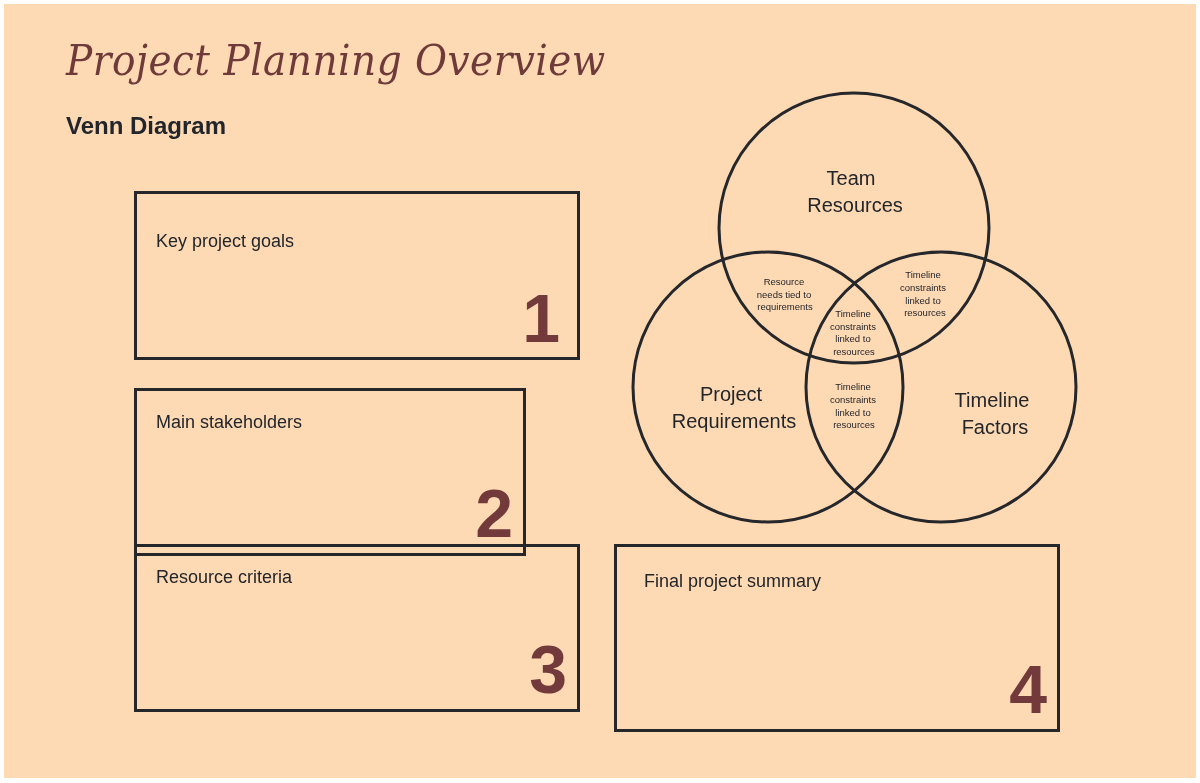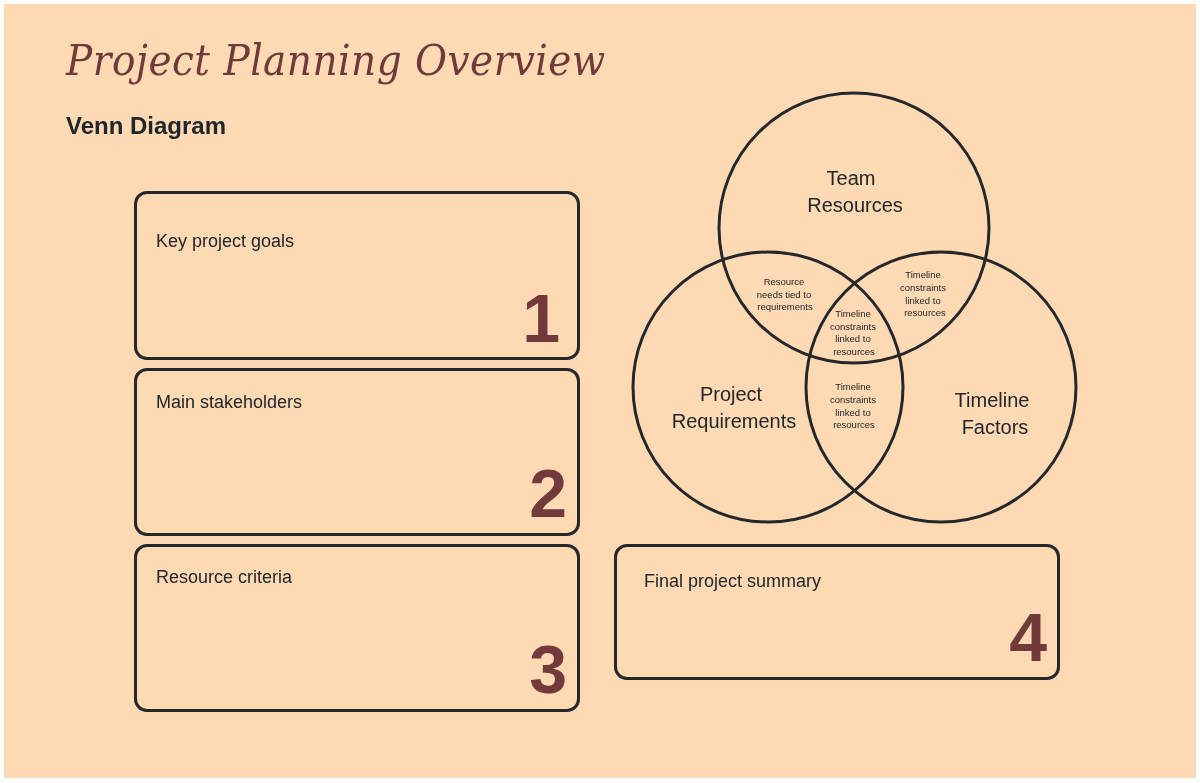--- a/index.html
+++ b/index.html
@@ -34,21 +34,21 @@
       font-family: "Liberation Sans", sans-serif;
       font-weight: bold;
       font-size: 24px;
       color: #22252a;
       white-space: nowrap;
     }
     .card {
       position: absolute;
       box-sizing: border-box;
       border: 3px solid #25272b;
-      border-radius: 13px;
+      border-radius: 0;
       background: transparent;
     }
     .card .label {
       position: absolute;
       left: 19px; top: 36px;
       font-size: 18px;
       color: #22252a;
       white-space: nowrap;
     }
     .card .num {
@@ -73,31 +73,31 @@
 <div class="canvas"></div>
 
 <div class="title">Project Planning Overview</div>
 <div class="subtitle">Venn Diagram</div>
 
 <div class="card" style="left:134px; top:191px; width:446px; height:169px;">
   <div class="label" style="top:37px;">Key project goals</div>
   <div class="num" style="right:17px; bottom:5px;">1</div>
 </div>
 
-<div class="card" style="left:134px; top:368px; width:446px; height:168px;">
+<div class="card" style="left:134px; top:388px; width:392px; height:168px;">
   <div class="label" style="top:21px;">Main stakeholders</div>
   <div class="num" style="right:10px; bottom:6px;">2</div>
 </div>
 
 <div class="card" style="left:134px; top:544px; width:446px; height:168px;">
   <div class="label" style="top:20px;">Resource criteria</div>
   <div class="num" style="right:10px; bottom:6px;">3</div>
 </div>
 
-<div class="card" style="left:614px; top:544px; width:446px; height:136px;">
+<div class="card" style="left:614px; top:544px; width:446px; height:188px;">
   <div class="label" style="left:27px; top:24px;">Final project summary</div>
   <div class="num" style="right:10px; bottom:6px;">4</div>
 </div>
 
 <svg class="venn" viewBox="0 0 1200 783" xmlns="http://www.w3.org/2000/svg">
   <circle cx="854" cy="228" r="135" fill="none" stroke="#25272b" stroke-width="3"></circle>
   <circle cx="768" cy="387" r="135" fill="none" stroke="#25272b" stroke-width="3"></circle>
   <circle cx="941" cy="387" r="135" fill="none" stroke="#25272b" stroke-width="3"></circle>
 
   <text x="851" y="185" text-anchor="middle" font-size="20">Team</text>

